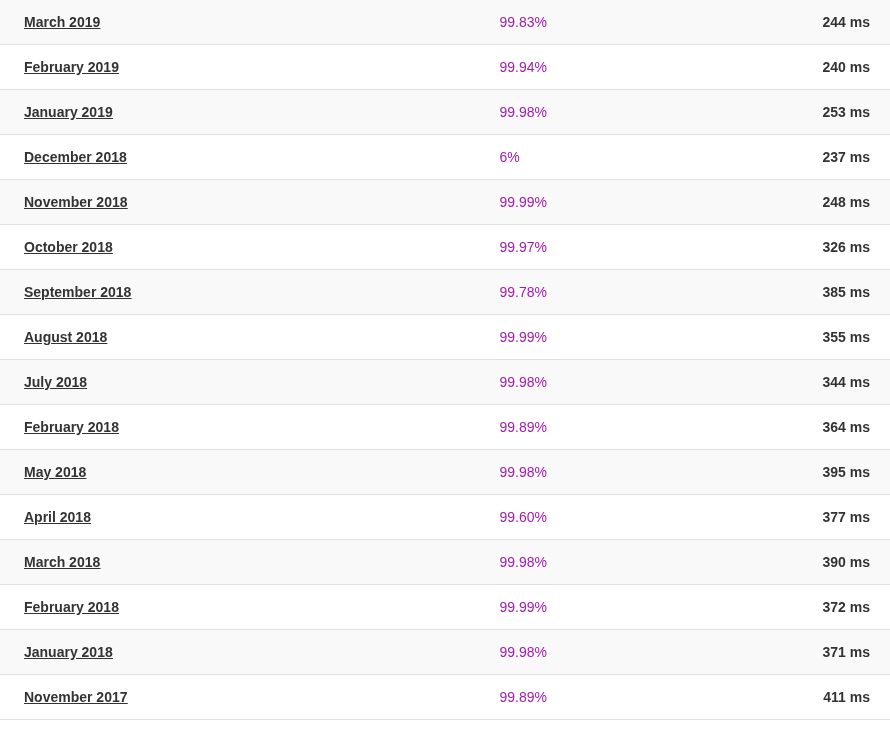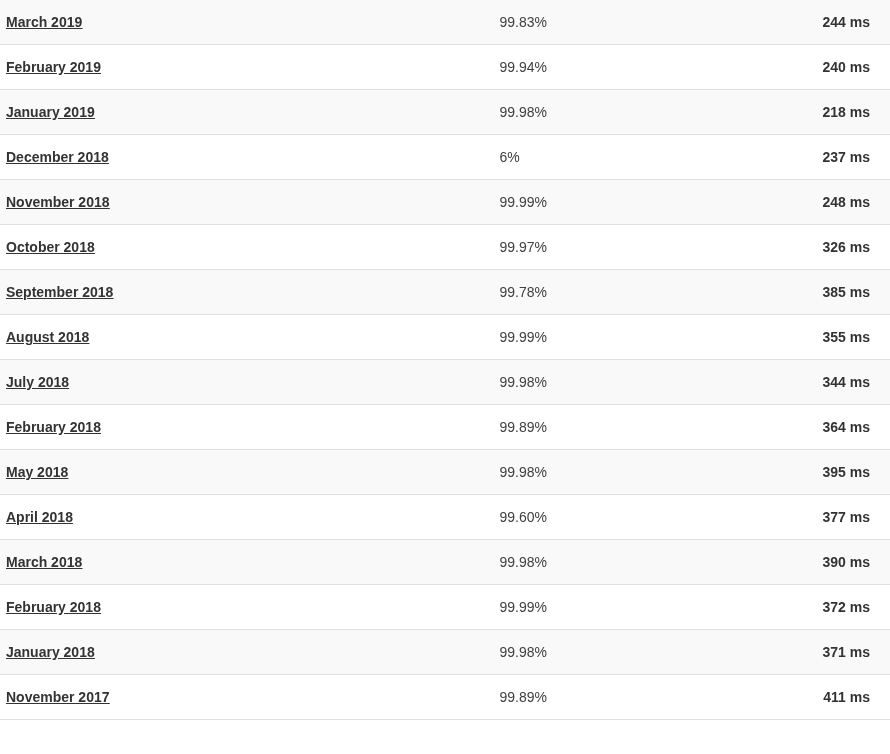--- a/index.html
+++ b/index.html
@@ -33,28 +33,28 @@
       background-color: #ffffff;
     }
 
     .uptime-table td {
       padding: 14px 10px;
       vertical-align: middle;
     }
 
     .uptime-table td:first-child {
       width: 55%;
-      padding-left: 6px;
+      padding-left: 24px;
       text-decoration: underline;
     }
 
     .uptime-table td:nth-child(2) {
       width: 20%;
       font-size: 14px;
-      color: #404040;
+      color: #a21caf;
       font-weight: normal;
     }
 
     .uptime-table td:nth-child(3) {
       width: 25%;
       font-size: 14px;
       color: #333;
       font-weight: bold;
       text-align: right;
       padding-right: 20px;
@@ -90,21 +90,21 @@
         <td class="response-value">244 ms</td>
       </tr>
       <tr>
         <td><a class="month-link" href="#">February 2019</a></td>
         <td class="uptime-value">99.94%</td>
         <td class="response-value">240 ms</td>
       </tr>
       <tr>
         <td><a class="month-link" href="#">January 2019</a></td>
         <td class="uptime-value">99.98%</td>
-        <td class="response-value">218 ms</td>
+        <td class="response-value">253 ms</td>
       </tr>
       <tr>
         <td><a class="month-link" href="#">December 2018</a></td>
         <td class="uptime-value">6%</td>
         <td class="response-value">237 ms</td>
       </tr>
       <tr>
         <td><a class="month-link" href="#">November 2018</a></td>
         <td class="uptime-value">99.99%</td>
         <td class="response-value">248 ms</td>

